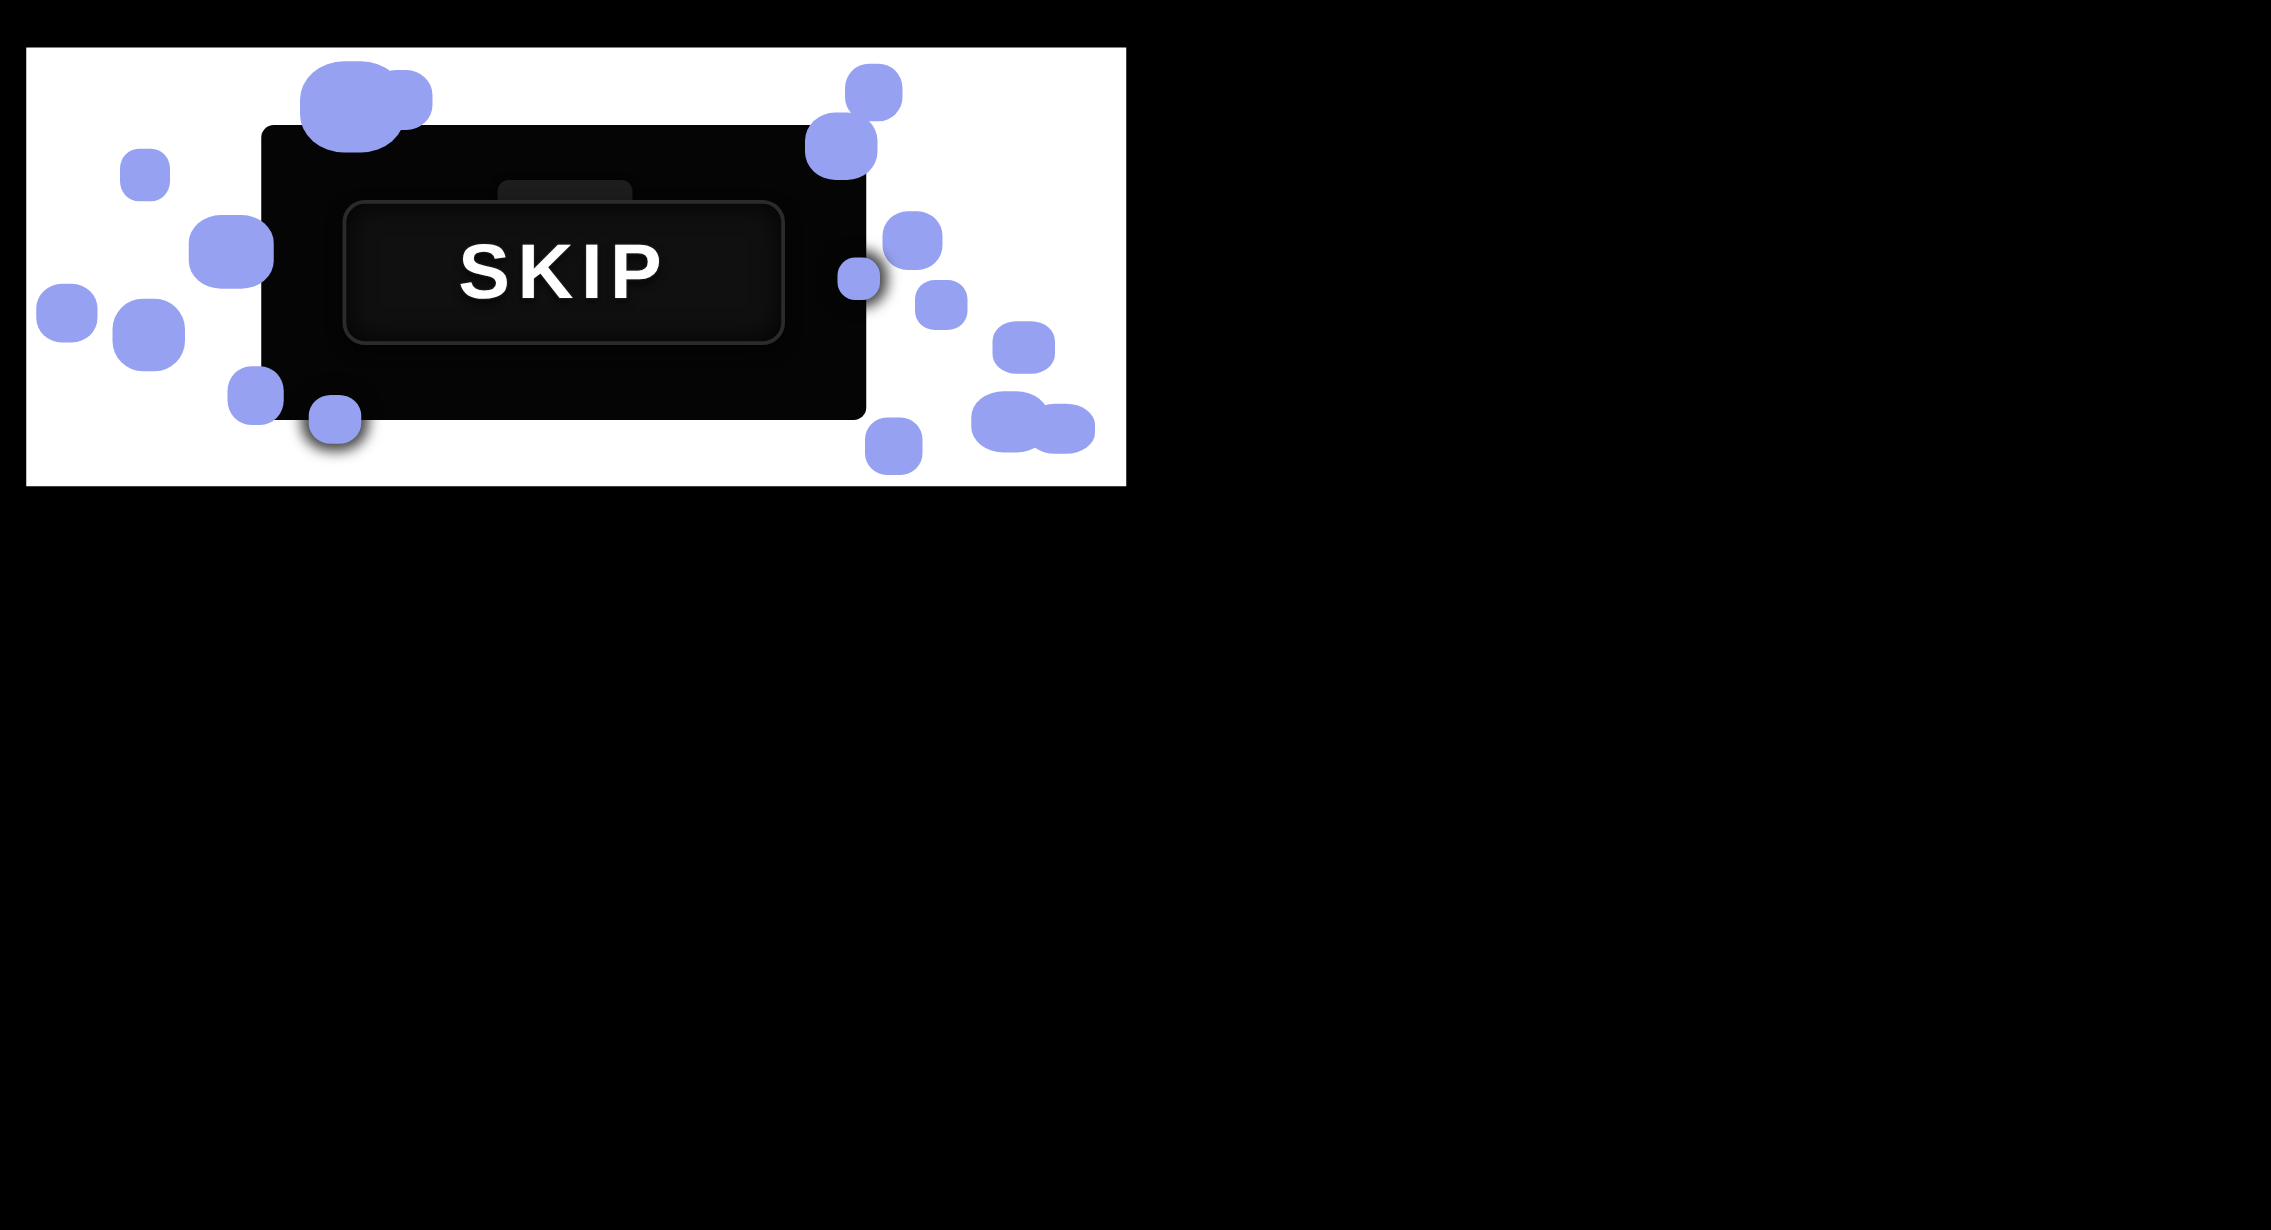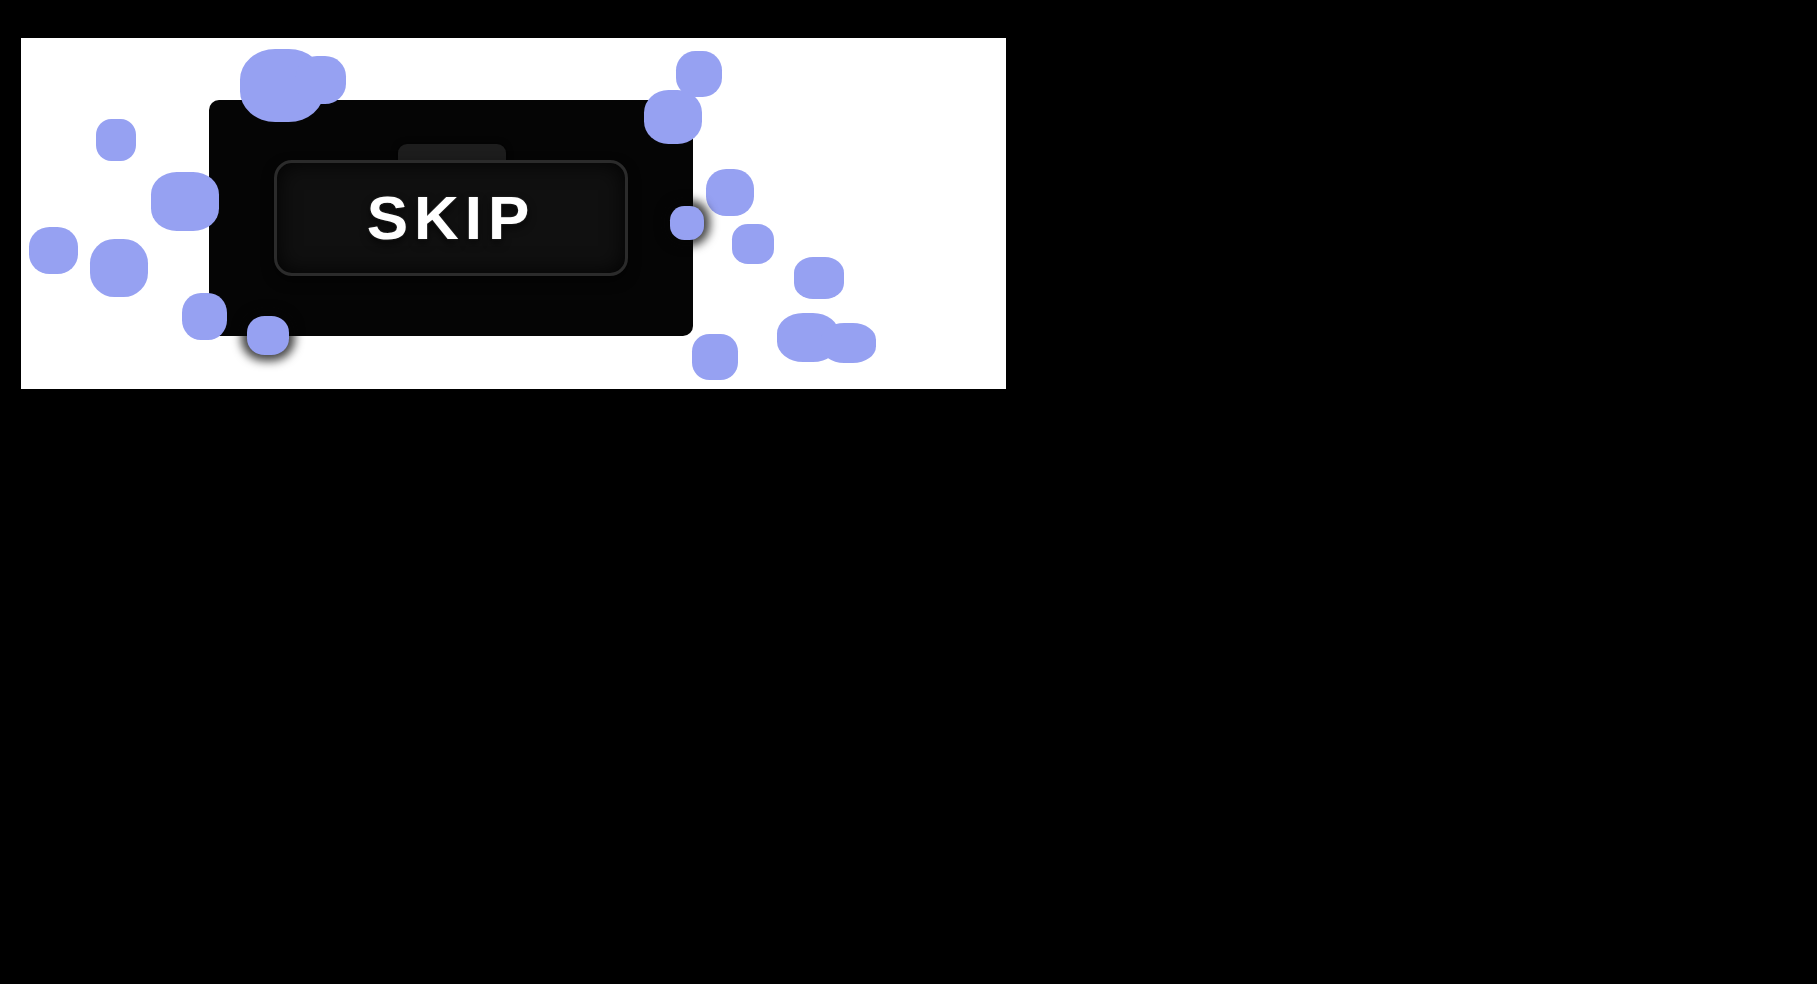--- a/index.html
+++ b/index.html
@@ -13,21 +13,21 @@
     overflow: hidden;
     position: relative;
     font-family: "DejaVu Sans", "Liberation Sans", sans-serif;
   }
 
   
   .game-canvas {
     position: absolute;
     left: 21px;
     top: 38px;
-    width: 985px;
+    width: 880px;
     height: 351px;
     background: var(--canvas-bg, #ffffff);
     overflow: hidden;
   }
 
   
   .skip-panel {
     position: absolute;
     left: 188px;
     top: 62px;

